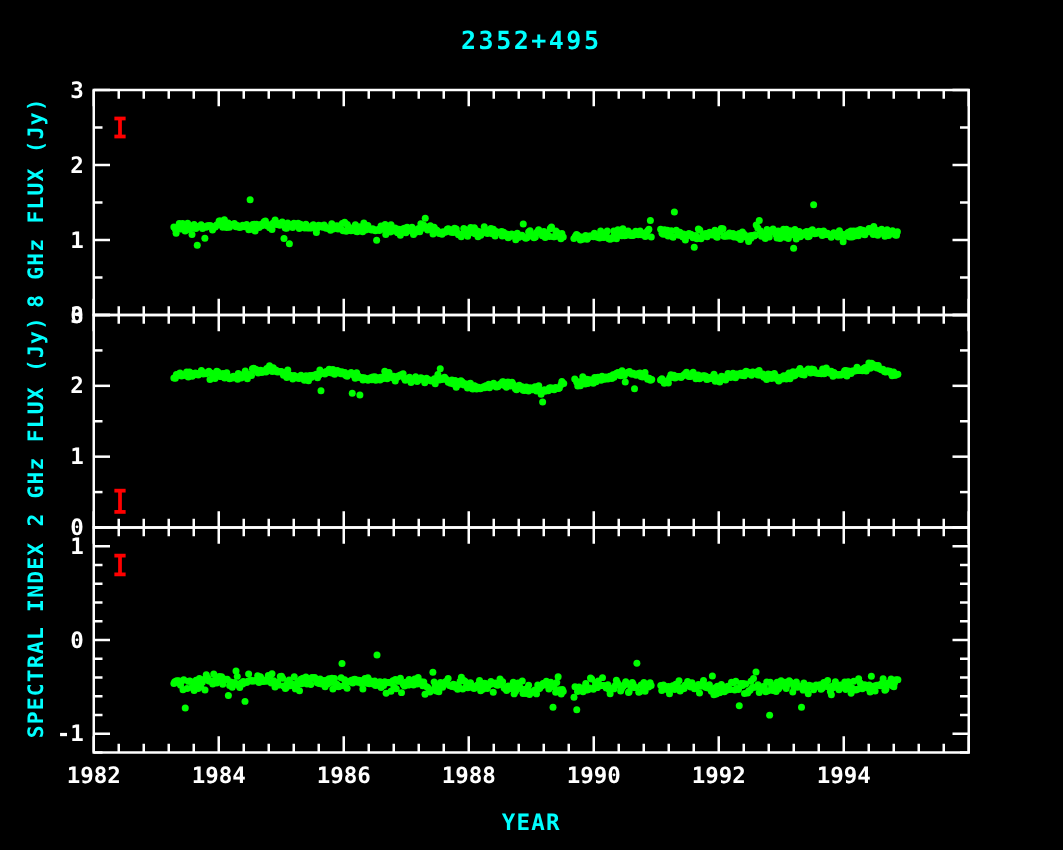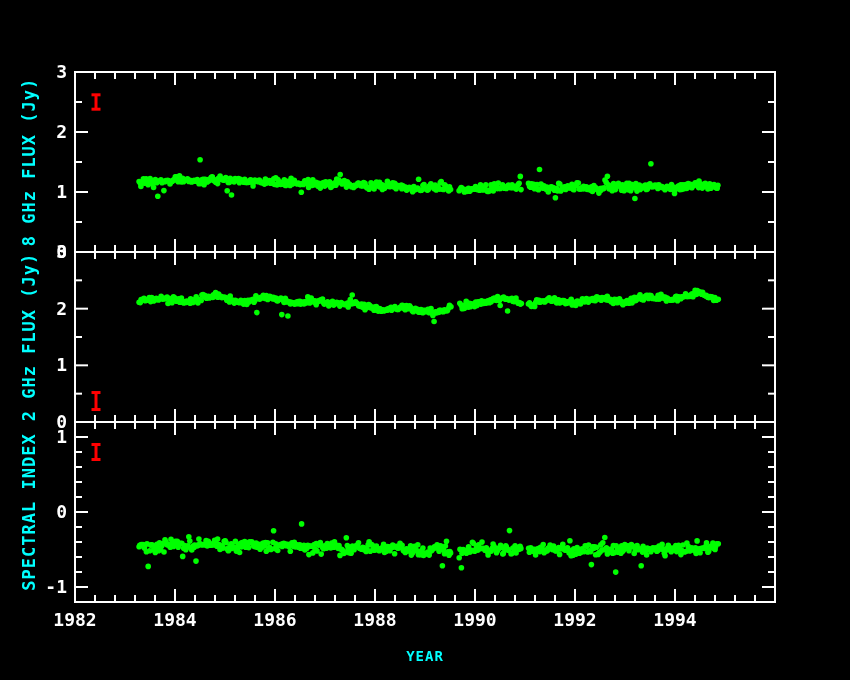--- a/index.html
+++ b/index.html
@@ -6,21 +6,21 @@
   .screen{
     position:relative;width:850px;height:680px;background:#000000;
     overflow:hidden;font-family:"DejaVu Sans Mono","Liberation Mono",monospace;
   }
   .plot-title{
     position:absolute;top:20px;left:0;width:850px;text-align:center;
     font-size:20px;font-weight:bold;letter-spacing:2px;color:#00FFFF;
   }
   .x-label{
     position:absolute;top:648px;left:0;width:850px;text-align:center;
-    font-size:14px;font-weight:bold;letter-spacing:1px;color:#00FFFF;
+    font-size:18px;font-weight:bold;letter-spacing:1px;color:#00FFFF;
   }
   .y-label{
     position:absolute;white-space:nowrap;
     transform:translate(-50%,-50%) rotate(-90deg);
     font-size:17px;font-weight:bold;letter-spacing:1px;color:#00FFFF;
   }
   #yl0{left:29px;top:162px;}
   #yl1{left:29px;top:337px;}
   #yl2{left:29px;top:512px;}
   svg{position:absolute;left:0;top:0;}
@@ -1991,17 +1991,18 @@
       <g>
         <text x="75" y="626" fill="#FFFFFF" text-anchor="middle" font-family="&quot;DejaVu Sans Mono&quot;,&quot;Liberation Mono&quot;,monospace" font-size="18px" font-weight="bold">1982</text>
         <text x="175" y="626" fill="#FFFFFF" text-anchor="middle" font-family="&quot;DejaVu Sans Mono&quot;,&quot;Liberation Mono&quot;,monospace" font-size="18px" font-weight="bold">1984</text>
         <text x="275" y="626" fill="#FFFFFF" text-anchor="middle" font-family="&quot;DejaVu Sans Mono&quot;,&quot;Liberation Mono&quot;,monospace" font-size="18px" font-weight="bold">1986</text>
         <text x="375" y="626" fill="#FFFFFF" text-anchor="middle" font-family="&quot;DejaVu Sans Mono&quot;,&quot;Liberation Mono&quot;,monospace" font-size="18px" font-weight="bold">1988</text>
         <text x="475" y="626" fill="#FFFFFF" text-anchor="middle" font-family="&quot;DejaVu Sans Mono&quot;,&quot;Liberation Mono&quot;,monospace" font-size="18px" font-weight="bold">1990</text>
         <text x="575" y="626" fill="#FFFFFF" text-anchor="middle" font-family="&quot;DejaVu Sans Mono&quot;,&quot;Liberation Mono&quot;,monospace" font-size="18px" font-weight="bold">1992</text>
         <text x="675" y="626" fill="#FFFFFF" text-anchor="middle" font-family="&quot;DejaVu Sans Mono&quot;,&quot;Liberation Mono&quot;,monospace" font-size="18px" font-weight="bold">1994</text>
       </g>
     </svg>
+  <div class="plot-title" style="color: rgb(0, 255, 255);">2352+495</div>
   <div class="y-label" id="yl0" style="color: rgb(0, 255, 255);">8 GHz FLUX (Jy)</div>
   <div class="y-label" id="yl1" style="color: rgb(0, 255, 255);">2 GHz FLUX (Jy)</div>
   <div class="y-label" id="yl2" style="color: rgb(0, 255, 255);">SPECTRAL INDEX</div>
   <div class="x-label" style="color: rgb(0, 255, 255);">YEAR</div>
 </div>
 
 </body></html>

